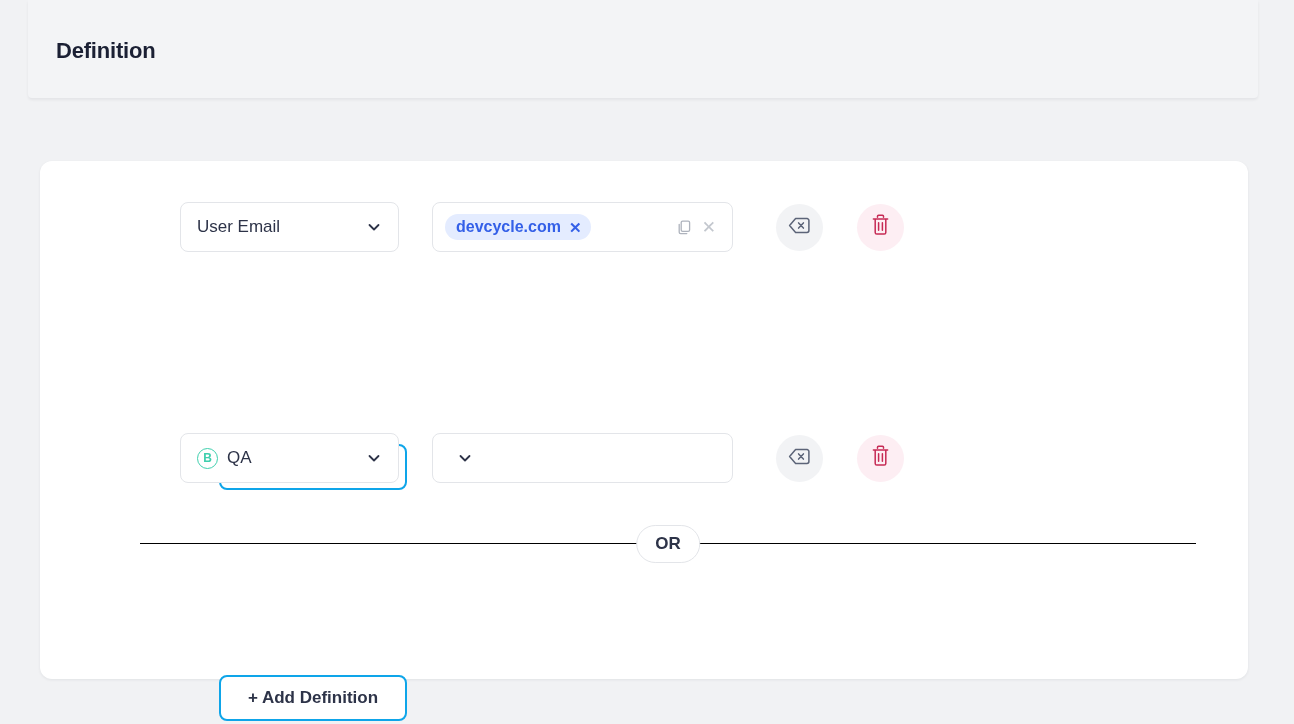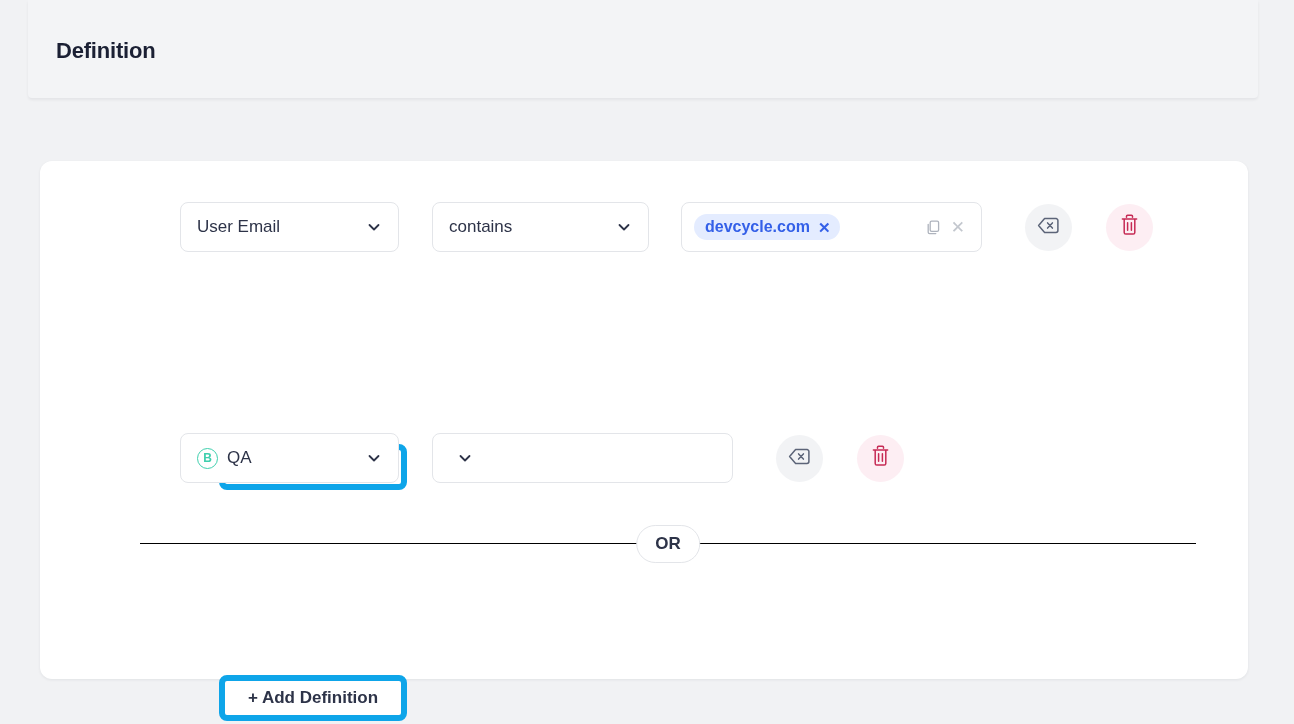--- a/index.html
+++ b/index.html
@@ -178,21 +178,21 @@
   .btn-delete { background: #fdeef3; }
 
   
   .add-definition {
     position: absolute;
     left: 179px;
     top: 283px;
     width: 188px;
     height: 46px;
     background: #ffffff;
-    border: 6px solid #0ea5e9;
+    border: 2px solid #0ea5e9;
     border-radius: 8px;
     font-family: "Liberation Sans", sans-serif;
     font-size: 17px;
     font-weight: bold;
     color: #2d3348;
     cursor: pointer;
     display: flex;
     align-items: center;
     justify-content: center;
   }
@@ -243,28 +243,20 @@
 
       <div class="select-box w-attr">
         <span class="select-label">User Email</span>
         <span class="chevron">
           <svg width="16" height="16" viewBox="0 0 16 16" fill="none">
             <path d="M3.5 6 L8 10.5 L12.5 6" stroke="#2d3348" stroke-width="1.8" stroke-linecap="round" stroke-linejoin="round"></path>
           </svg>
         </span>
       </div>
 
-      <div class="select-box w-op">
-        <span class="select-label">contains</span>
-        <span class="chevron">
-          <svg width="16" height="16" viewBox="0 0 16 16" fill="none">
-            <path d="M3.5 6 L8 10.5 L12.5 6" stroke="#2d3348" stroke-width="1.8" stroke-linecap="round" stroke-linejoin="round"></path>
-          </svg>
-        </span>
-      </div>
 
       <div class="tag-input">
         <span class="tag-pill">
           <span class="tag-text">devcycle.com</span>
           <span class="tag-remove">✕</span>
         </span>
         <span class="tag-tools">
           <span>
             <svg class="tool-icon" width="17" height="17" viewBox="0 0 17 17" fill="none">
               <rect x="5.2" y="2.2" width="8.4" height="10.2" rx="1.4" stroke="#aeb3bd" stroke-width="1.3"></rect>

